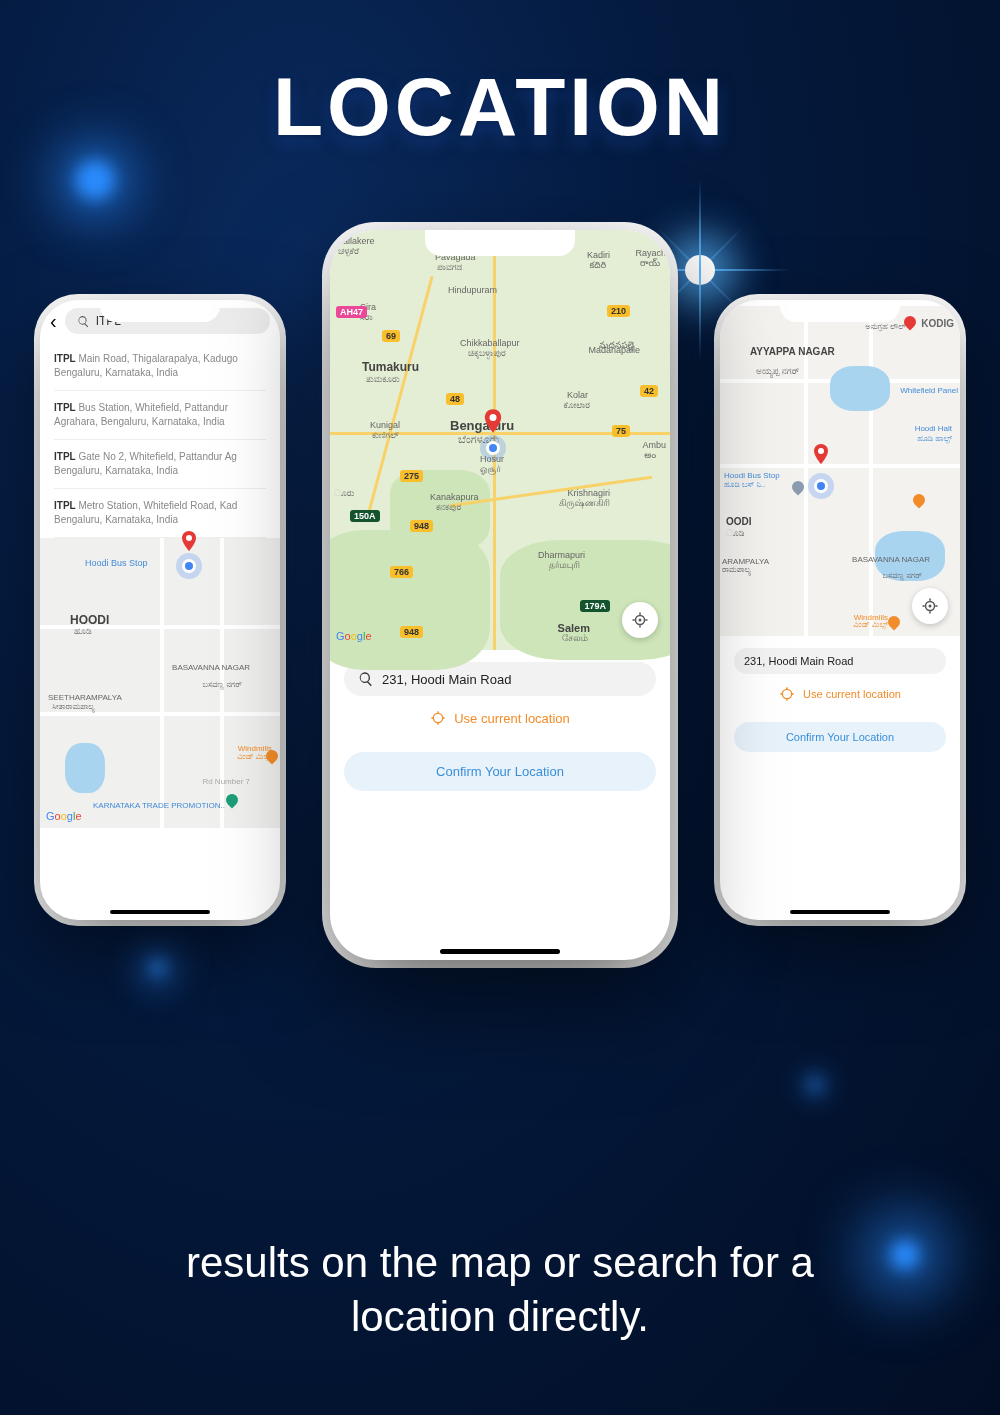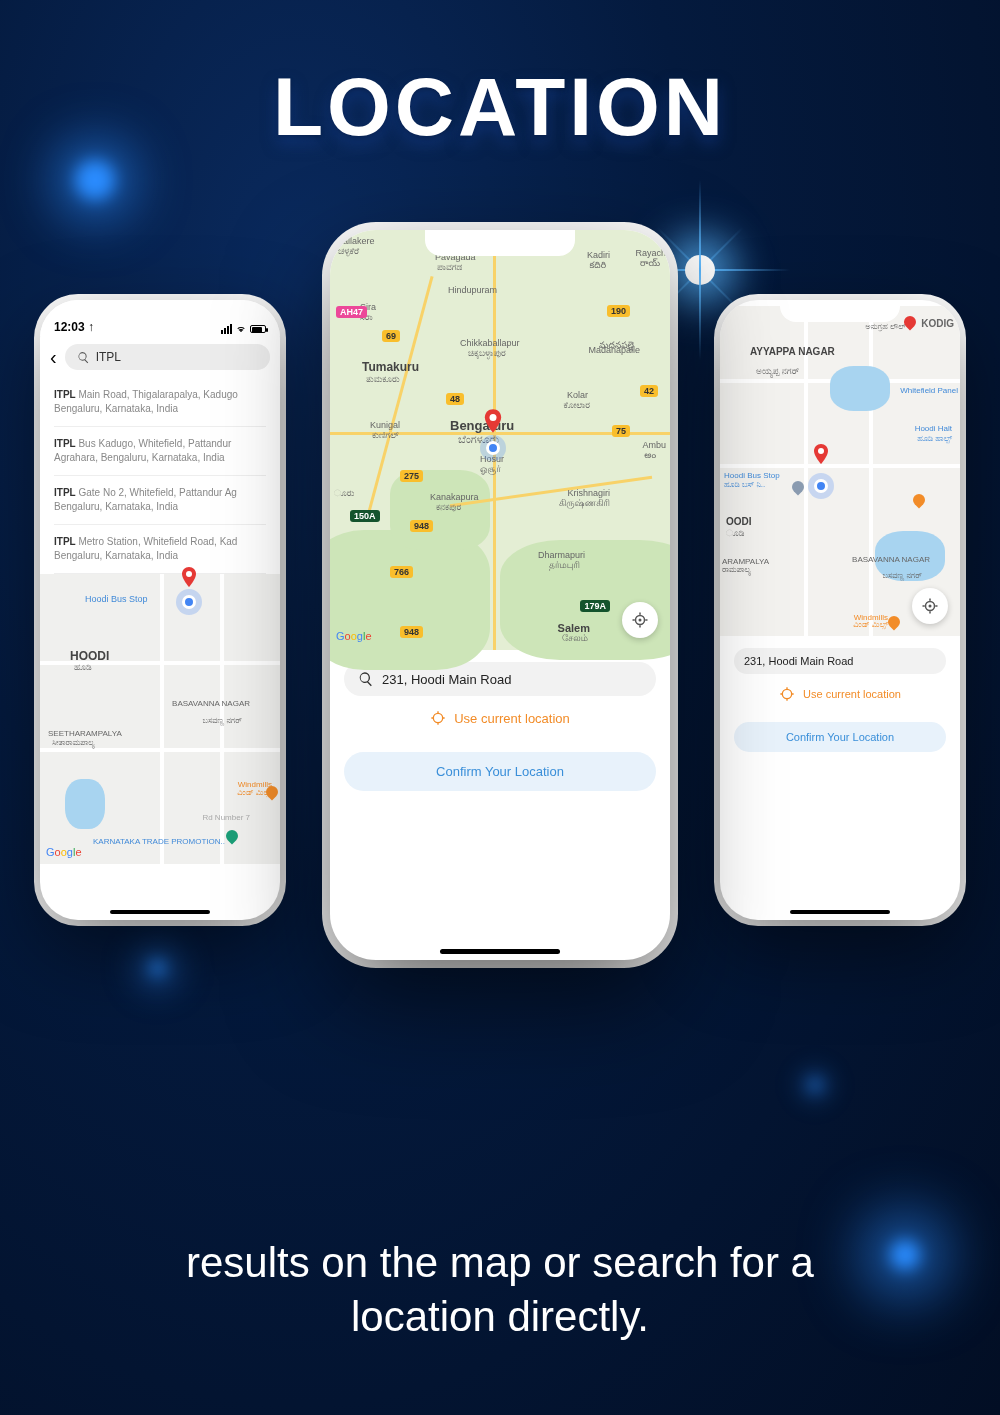--- a/index.html
+++ b/index.html
@@ -198,47 +198,32 @@
 <div class="star">
   <div class="diag1"></div>
     <div class="diag2"></div>
     <div class="star-core"></div>
 </div>
 
 <div class="title">LOCATION</div>
 
 <div class="phone phone-left">
   <div class="notch"></div>
-  <div class="statusbar">
-    <span><span>12:03</span> ↑</span>
-    <span class="right-icons">
-      <span class="sig-bars">
-          <span></span>
-          <span></span>
-          <span></span>
-          <span></span>
-        </span>
-      <svg width="12" height="10" viewBox="0 0 24 24">
-          <path fill="#000" d="M12 20l-3-4c1.8-1.3 4.2-1.3 6 0zM5 12l-2-2c5-4 13-4 18 0l-2 2c-4-3-10-3-14 0zm3 4l-2-2c3.3-2.7 8.7-2.7 12 0l-2 2c-2.3-1.8-5.7-1.8-8 0z"></path>
-        </svg>
-      <span class="batt"></span>
-    </span>
-  </div>
   <div class="search-row">
     <span class="back-btn">‹</span>
     <div class="search-field">
       <svg viewBox="0 0 24 24">
           <path fill="#555" d="M10 2a8 8 0 015.3 13.9l5.4 5.4-1.4 1.4-5.4-5.4A8 8 0 1110 2zm0 2a6 6 0 100 12 6 6 0 000-12z"></path>
         </svg>
       <span>ITPL</span>
     </div>
   </div>
   <div class="result-list">
     <div class="result"><b>ITPL</b><span> Main Road, Thigalarapalya, Kadugo</span><br><span>Bengaluru, Karnataka, India</span></div>
-    <div class="result"><b>ITPL</b><span> Bus Kadugo, Whitefield, Pattandur</span><br><span>Agrahara, Bengaluru, Karnataka, India</span></div>
+    <div class="result"><b>ITPL</b><span> Bus Station, Whitefield, Pattandur</span><br><span>Agrahara, Bengaluru, Karnataka, India</span></div>
     <div class="result"><b>ITPL</b><span> Gate No 2, Whitefield, Pattandur Ag</span><br><span>Bengaluru, Karnataka, India</span></div>
     <div class="result"><b>ITPL</b><span> Metro Station, Whitefield Road, Kad</span><br><span>Bengaluru, Karnataka, India</span></div>
   </div>
   <div class="map" style="background:#f0f0ee;">
     <div class="road road-h" style="top:30%;"></div>
     <div class="road road-h" style="top:60%;"></div>
     <div class="road road-v" style="left:50%;"></div>
     <div class="road road-v" style="left:75%;"></div>
     <div class="water" style="width:40px;height:50px;left:25px;bottom:35px;"></div>
     <div class="map-label" style="top:20px;left:45px;color:#418ad8;">Hoodi Bus Stop</div>
@@ -375,21 +360,21 @@
     <div class="map-label" style="top:320px;right:85px;">Dharmapuri</div>
     <div class="map-label" style="top:330px;right:90px;">தர்மபுரி</div>
     <div class="map-label map-label-big" style="bottom:16px;right:80px;font-size:11px;">Salem</div>
     <div class="map-label" style="bottom:6px;right:82px;">சேலம்</div>
 
     <div class="shield shield-g" style="top:76px;left:6px;">AH47</div>
     <div class="shield shield-y" style="top:100px;left:52px;">69</div>
     <div class="shield shield-y" style="top:163px;left:116px;">48</div>
     <div class="shield shield-y" style="top:195px;right:40px;">75</div>
     <div class="shield shield-y" style="top:155px;right:12px;">42</div>
-    <div class="shield shield-y" style="top:75px;right:40px;">190</div>
+    <div class="shield shield-y" style="top:75px;right:40px;">210</div>
     <div class="shield shield-y" style="top:290px;left:80px;">948</div>
     <div class="shield shield-y" style="top:240px;left:70px;">275</div>
     <div class="shield shield-o" style="top:280px;left:20px;">150A</div>
     <div class="shield shield-y" style="top:336px;left:60px;">766</div>
     <div class="shield shield-o" style="bottom:38px;right:60px;">179A</div>
     <div class="shield shield-y" style="bottom:12px;left:70px;">948</div>
     <div class="pin" style="top:205px;left:48%;width:28px;height:28px;">
       <svg viewBox="0 0 24 24">
           <path fill="#e53935" d="M12 2C8 2 5 5 5 9c0 5 7 13 7 13s7-8 7-13c0-4-3-7-7-7z"></path>
           <circle cx="12" cy="9" r="3" fill="#fff"></circle>

